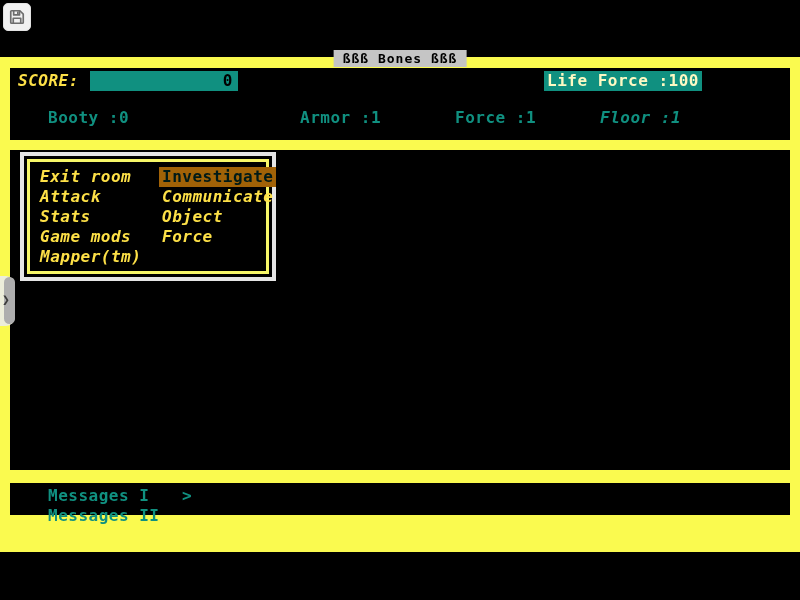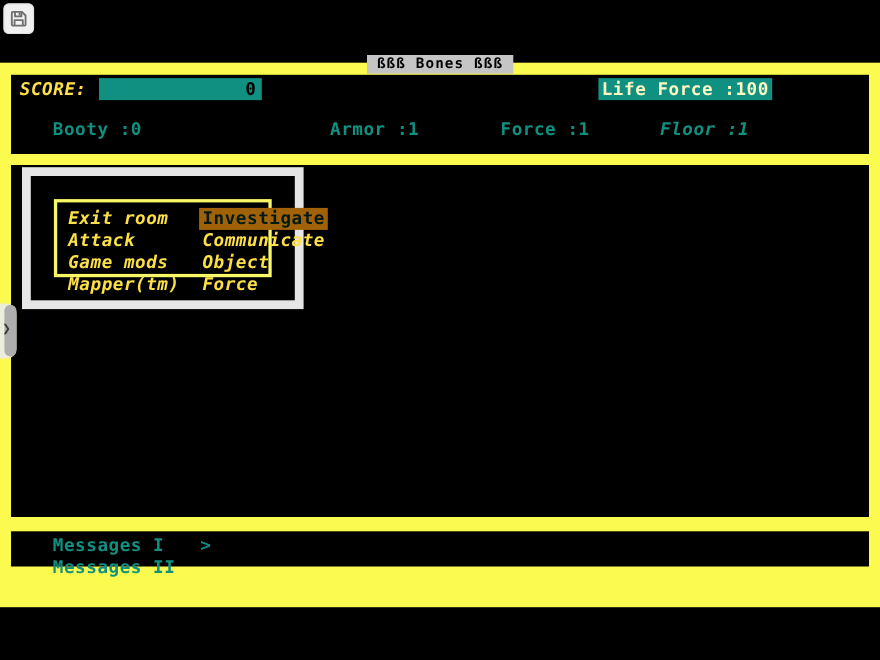--- a/index.html
+++ b/index.html
@@ -86,22 +86,22 @@
   }
   .stat-0 { position: absolute; left: 38px;  top: 40px; }
   .stat-1 { position: absolute; left: 290px; top: 40px; }
   .stat-2 { position: absolute; left: 445px; top: 40px; }
   .stat-3 { position: absolute; left: 590px; top: 40px; font-style: italic; }
 
   
   .menu-box {
     position: absolute; left: 10px; top: 2px;
     width: 256px; height: 129px;
-    border: 8px solid #e5e5e5;
-    padding: 21px;
+    border: 4px solid #e5e5e5;
+    padding: 3px;
     background: #000;
   }
   .menu-inner {
     border: 3px solid #f7f768;
     width: 100%; height: 100%;
     position: relative;
   }
   .menu-col-left  { position: absolute; left: 10px;  top: 5px; }
   .menu-col-right { position: absolute; left: 132px; top: 5px; }
   .menu-item { height: 20px; cursor: pointer; }
@@ -149,20 +149,21 @@
     <div class="dos ttext stat-2">Force :1</div>
     <div class="dos ttext stat-3">Floor :1</div>
   </div>
 
   <div class="panel main-panel">
     <div class="menu-box">
       <div class="menu-inner">
         <div class="menu-col-left">
           <div class="dos ytext menu-item">Exit room</div>
           <div class="dos ytext menu-item">Attack</div>
+          <div class="dos ytext menu-item">Stats</div>
           <div class="dos ytext menu-item">Game mods</div>
           <div class="dos ytext menu-item">Mapper(tm)</div>
         </div>
         <div class="menu-col-right">
           <div style="height:20px;"><span class="dos menu-item selected">Investigate</span></div>
           <div class="dos ytext menu-item">Communicate</div>
           <div class="dos ytext menu-item">Object</div>
           <div class="dos ytext menu-item">Force</div>
         </div>
       </div>

